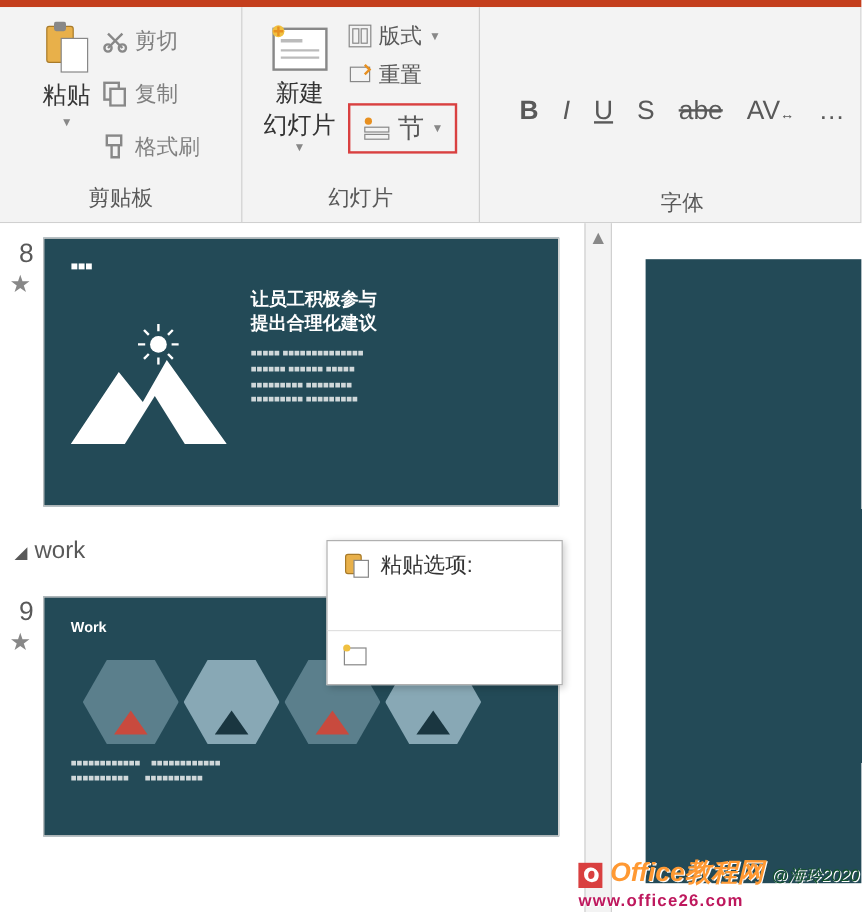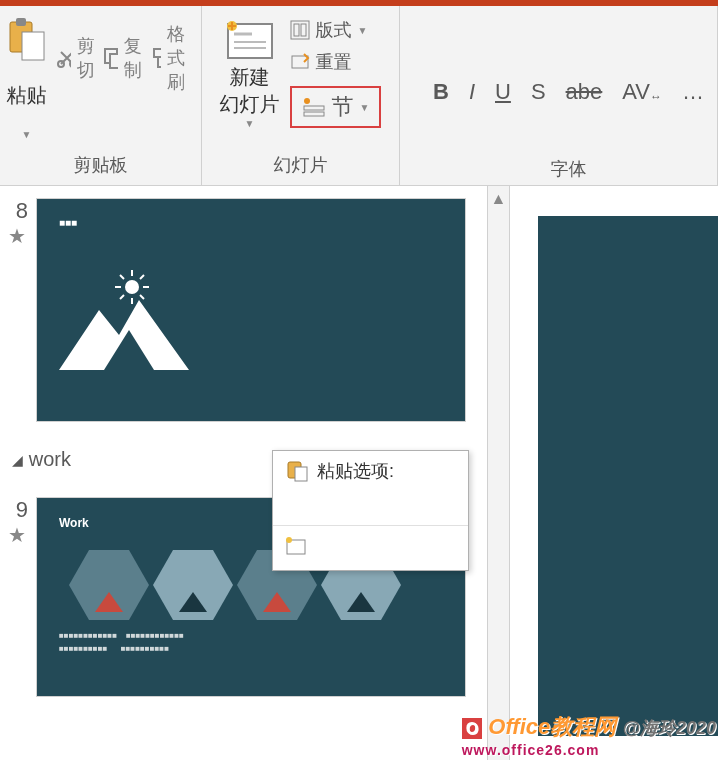--- a/index.html
+++ b/index.html
@@ -3,23 +3,23 @@
   <meta charset="utf-8">
   <style>
     * { margin: 0; padding: 0; box-sizing: border-box; font-family: "Microsoft YaHei", sans-serif; }
     body { width: 718px; height: 760px; background: #fff; overflow: hidden; position: relative; }
     .topbar { height: 6px; background: #c43e1c; }
     .ribbon { background: #f3f3f3; height: 180px; border-bottom: 1px solid #d0d0d0; display: flex; }
     .group { border-right: 1px solid #d0d0d0; padding: 4px 6px; display: flex; flex-direction: column; align-items: center; }
     .group-label { font-size: 18px; color: #595959; text-align: center; margin-top: auto; padding: 4px 0; }
     .clip-group { width: 202px; }
     .clip-top { display: flex; align-items: flex-start; gap: 8px; padding: 8px 4px; }
-    .paste-btn { display: flex; flex-direction: column; align-items: center; gap: 20px; }
+    .paste-btn { display: flex; flex-direction: column; align-items: center; gap: 4px; }
     .paste-icon { width: 42px; height: 44px; }
-    .clip-right { display: flex; flex-direction: row; gap: 1px; margin-top: 4px; }
+    .clip-right { display: flex; flex-direction: column; gap: 20px; margin-top: 4px; }
     .clip-item { display: flex; align-items: center; gap: 6px; color: #808080; font-size: 18px; }
     .slides-group { width: 198px; }
     .slides-top { display: flex; align-items: flex-start; gap: 10px; padding: 8px 4px; }
     .newslide-btn { display: flex; flex-direction: column; align-items: center; }
     .small-col { display: flex; flex-direction: column; gap: 8px; }
     .small-item { display: flex; align-items: center; gap: 6px; color: #595959; font-size: 18px; }
     .section-btn { border: 2px solid #d94040; padding: 4px 10px; display: flex; align-items: center; gap: 6px; font-size: 22px; color: #595959; margin-top: 4px; }
     .font-group { flex: 1; padding: 20px 10px 0 30px; }
     .font-btns { display: flex; gap: 20px; color: #595959; font-size: 22px; align-items: center; }
     .panel { display: flex; height: 574px; }
@@ -181,20 +181,24 @@
                   <line x1="25" y1="25" x2="29" y2="29"></line>
                   <line x1="5" y1="29" x2="9" y2="25"></line>
                   <line x1="25" y1="9" x2="29" y2="5"></line>
                 </g>
               </svg>
             <svg width="130" height="90" style="margin-top:40px">
                 <path d="M0 90 L40 30 L60 55 L80 20 L130 90 Z" fill="#fff"></path>
                 <path d="M45 90 L70 50 L95 90 Z" fill="#234a57"></path>
               </svg>
           </div>
+          <div style="flex:1">
+            <div class="thumb-title"><span>让员工积极参与</span><br><span>提出合理化建议</span></div>
+            <div class="thumb-body">■■■■■ ■■■■■■■■■■■■■■<br>■■■■■■ ■■■■■■ ■■■■■<br>■■■■■■■■■ ■■■■■■■■<br>■■■■■■■■■ ■■■■■■■■■</div>
+          </div>
         </div>
       </div>
     </div>
 
     <div class="section-header">
       <span style="font-size:14px">◢</span>
       <span>work</span>
     </div>
 
     <div class="thumb-row">
@@ -263,15 +267,15 @@
     <svg width="22" height="22">
         <rect x="2" y="4" width="18" height="14" fill="#fff" stroke="#888"></rect>
         <circle cx="4" cy="4" r="3" fill="#f0c040"></circle>
       </svg>
   </div>
 </div>
 
 <div class="watermark">
   <span style="background:#d94040;color:#fff;padding:2px 4px;font-style:normal;font-size:16px">O</span>
   <span>Office教程网</span>
-  <span style="color:#737373;font-size:18px;font-weight:bold">@海玲2020</span>
+  <span style="color:#14532d;font-size:14px;font-weight:normal">@海玲2020</span>
   <span class="wm-site">www.office26.com</span>
 </div>
 
 </body></html>

